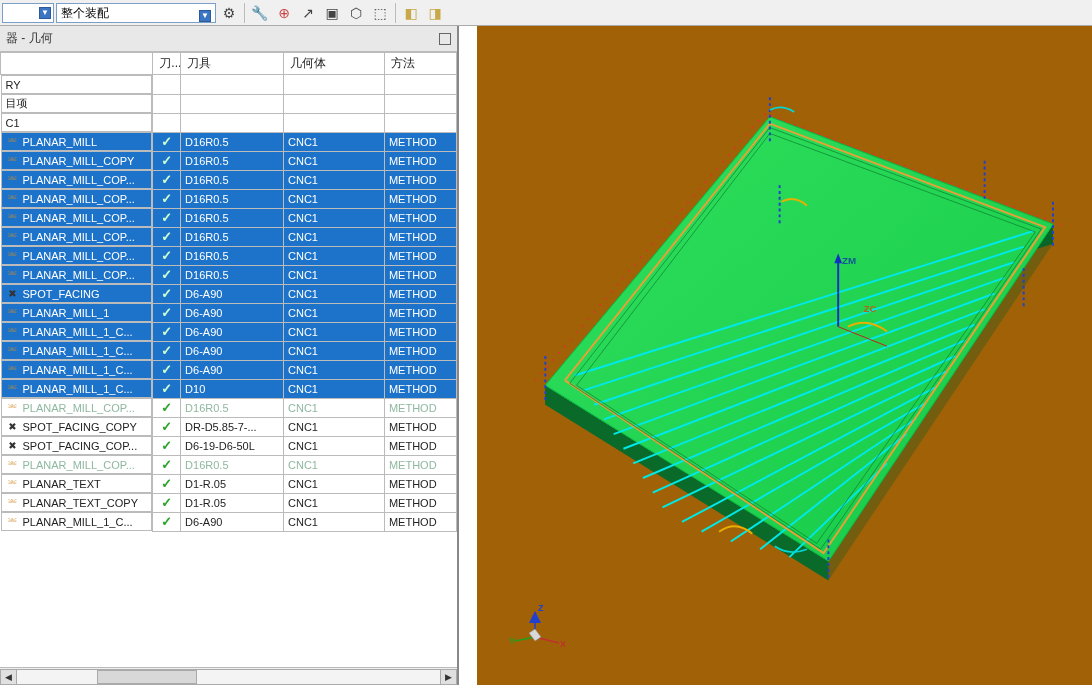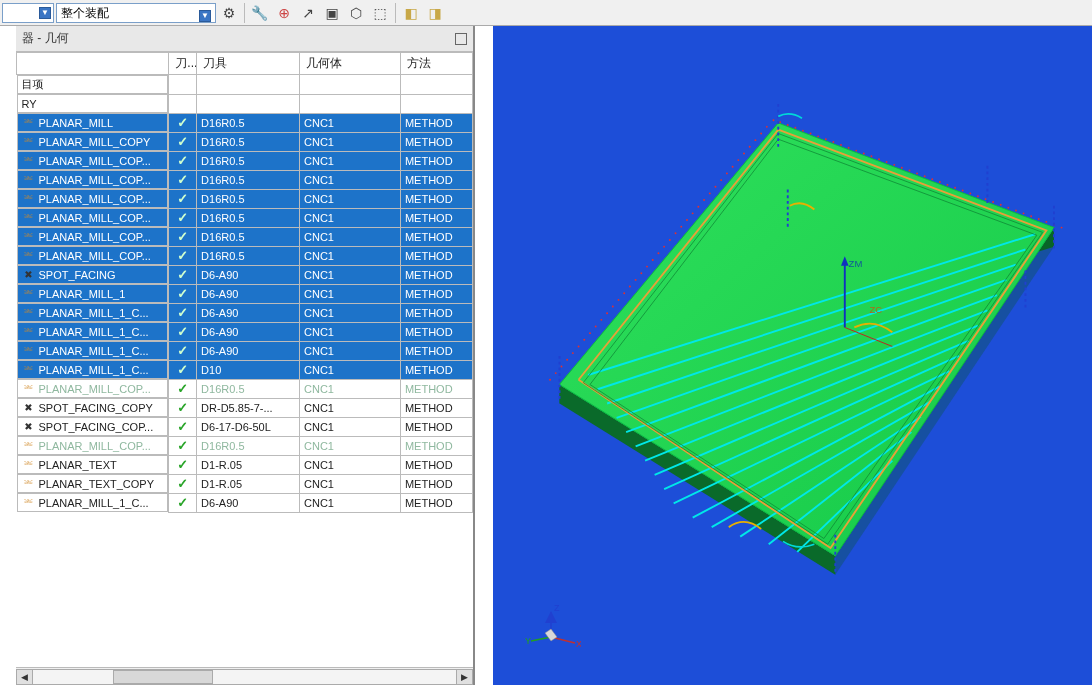--- a/index.html
+++ b/index.html
@@ -62,21 +62,20 @@
   align-items: center;
   justify-content: center;
   font-size: 14px;
   color: #444;
 }
 .tb-sep { width: 1px; height: 20px; background: #bbb; margin: 0 2px; }
 
 .main-area {
   display: flex;
   height: 659px;
-  padding-left: 16px;
 }
 
 .left-panel {
   width: 459px;
   border-right: 2px solid #888;
   display: flex;
   flex-direction: column;
   background: #fff;
   overflow: hidden;
 }
@@ -192,21 +191,22 @@
   position: relative;
   overflow: hidden;
 }
 
 .viewport {
   position: absolute;
   left: 18px;
   right: 0;
   top: 0;
   bottom: 0;
-  background: #1d4ed8;
+  background: #a16207;
+  font-weight: bold;
 }
 .viewport svg {
   width: 100%;
   height: 100%;
 }
 
 .triad {
   position: absolute;
   left: 28px;
   bottom: 28px;
@@ -258,36 +258,45 @@
             <th></th>
             <th>刀...</th>
             <th>刀具</th>
             <th>几何体</th>
             <th>方法</th>
           </tr>
         </thead>
         <tbody id="ops-body">
             <tr class="plainrow">
               <td class="name-cell">
-                <span>目项</span>
+                <span>RY</span>
               </td>
               <td class="check-cell"></td>
               <td class="tool-cell"></td>
               <td class="geo-cell"></td>
               <td class="method-cell"></td>
             </tr>
             <tr class="plainrow">
               <td class="name-cell">
-                <span>RY</span>
+                <span>目项</span>
               </td>
               <td class="check-cell"></td>
               <td class="tool-cell"></td>
               <td class="geo-cell"></td>
               <td class="method-cell"></td>
             </tr>
+            <tr class="plainrow">
+              <td class="name-cell">
+                <span>C1</span>
+              </td>
+              <td class="check-cell"></td>
+              <td class="tool-cell"></td>
+              <td class="geo-cell"></td>
+              <td class="method-cell"></td>
+            </tr>
             <tr class="selrow">
               <td class="name-cell">
                 <span class="icon-op icon-mill">⎃</span>
                 <span>PLANAR_MILL</span>
               </td>
               <td class="check-cell"><span class="check-mark">✓</span></td>
               <td class="tool-cell">D16R0.5</td>
               <td class="geo-cell">CNC1</td>
               <td class="method-cell">METHOD</td>
             </tr>
@@ -440,21 +449,21 @@
               <td class="tool-cell">DR-D5.85-7-...</td>
               <td class="geo-cell">CNC1</td>
               <td class="method-cell">METHOD</td>
             </tr>
             <tr class="plainrow">
               <td class="name-cell">
                 <span class="icon-op icon-spot">✖</span>
                 <span>SPOT_FACING_COP...</span>
               </td>
               <td class="check-cell"><span class="check-mark">✓</span></td>
-              <td class="tool-cell">D6-17-D6-50L</td>
+              <td class="tool-cell">D6-19-D6-50L</td>
               <td class="geo-cell">CNC1</td>
               <td class="method-cell">METHOD</td>
             </tr>
             <tr class="plainrow inactiverow">
               <td class="name-cell">
                 <span class="icon-op icon-mill">⎃</span>
                 <span>PLANAR_MILL_COP...</span>
               </td>
               <td class="check-cell"><span class="check-mark">✓</span></td>
               <td class="tool-cell">D16R0.5</td>

